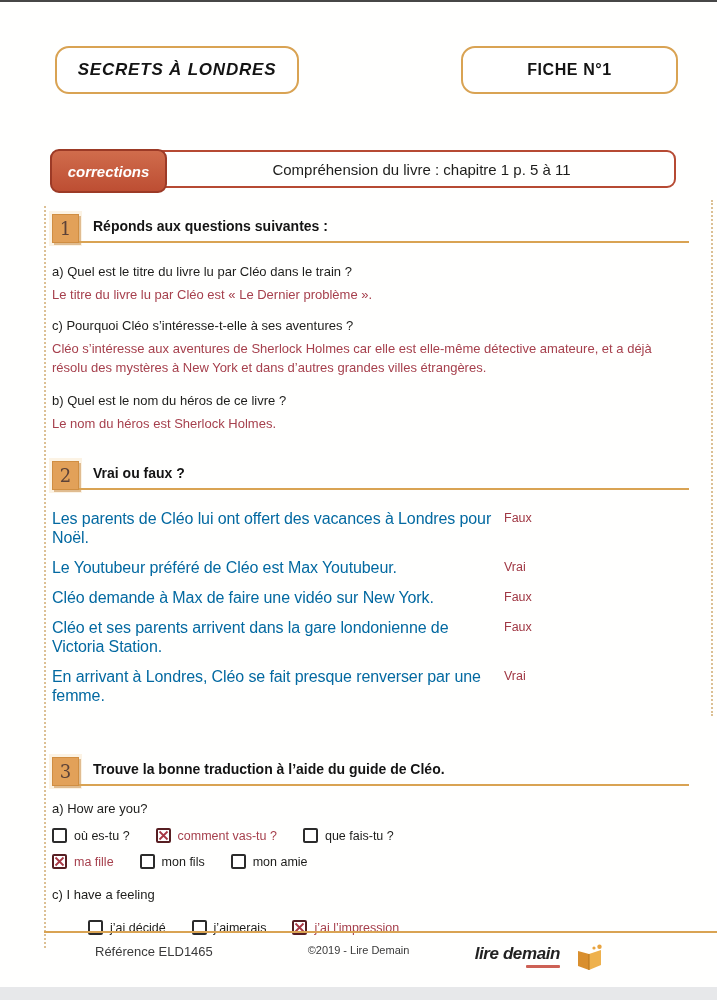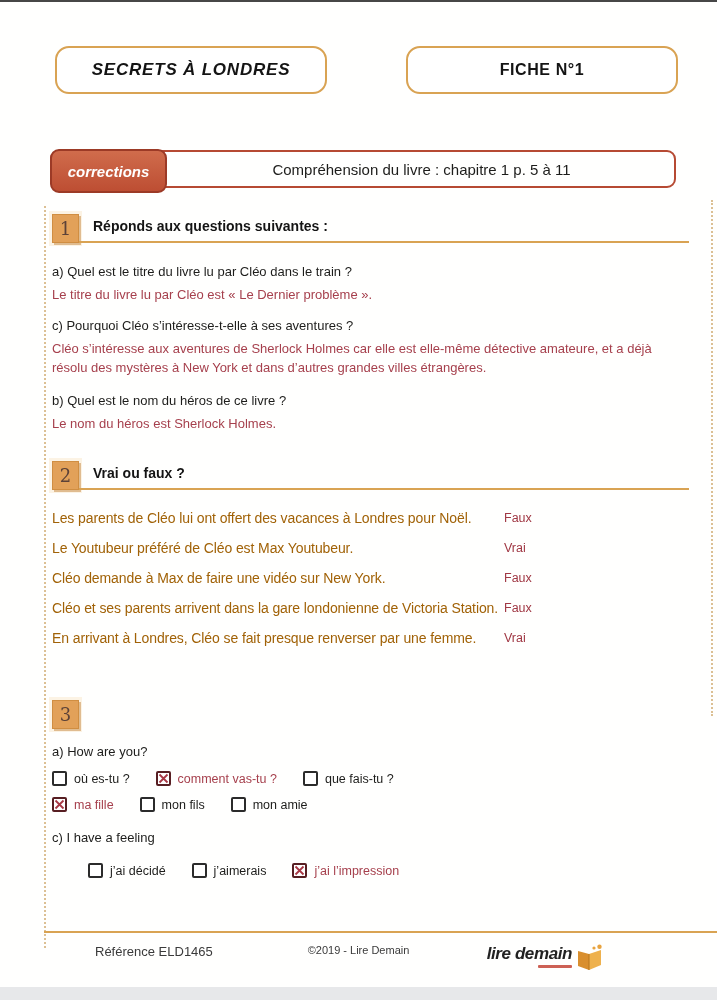--- a/index.html
+++ b/index.html
@@ -11,22 +11,22 @@
   }
   .top-edge { position:absolute; top:0; left:0; right:0; height:2px; background:#474747; }
   .bottom-edge { position:absolute; bottom:0; left:0; right:0; height:13px; background:#e7e8ea; }
   .dot-left  { position:absolute; left:44px;  top:206px; height:742px; border-left:2px dotted #dcc094; }
   .dot-right { position:absolute; left:711px; top:200px; height:516px; border-left:2px dotted #dcc094; }
 
   
   .header-row { display:flex; justify-content:space-between; padding:46px 39px 0 55px; }
   .tbox { border:2px solid #d9a353; border-radius:14px; height:48px;
           display:flex; align-items:center; justify-content:center; background:#fff; }
-  .tbox.left  { width:272px; }
-  .tbox.right { width:272px; }
+  .tbox.left  { width:244px; }
+  .tbox.right { width:217px; }
   .book-title { font-size:17px; font-weight:bold; font-style:italic; letter-spacing:.8px; color:#141414; }
   .sheet-no   { font-size:16px; font-weight:bold; letter-spacing:.6px; color:#141414; }
 
   
   .banner { position:relative; margin:56px 41px 0 50px; height:38px;
             border:2px solid #b64a33; border-radius:9px;
             display:flex; align-items:center; justify-content:center; padding-left:117px; }
   .banner-tag { position:absolute; left:-2px; top:-3px; width:117px; height:44px;
             background:linear-gradient(#d06c4c,#bd4e33); border:2px solid #9c3a26; border-radius:9px;
             display:flex; align-items:center; justify-content:center;
@@ -50,21 +50,21 @@
           font-weight:bold; font-size:14px; color:#141414; }
 
   
   .qa.qa1 { margin-top:20px; } .qa.qa2 { margin-top:15px; } .qa.qa3 { margin-top:13px; }
   .q { font-size:13px; line-height:18px; color:#1d1d1b; }
   .a { font-size:13px; line-height:19px; color:#a6404d; margin-top:4px; }
 
   
   .vf-list { margin-top:19px; }
   .vf-row { display:grid; grid-template-columns:452px auto; line-height:19px; margin-bottom:11px; }
-  .vf-statement { font-size:14px; letter-spacing:-.1px; color:#a16207; }
+  .vf-statement { font-size:16px; letter-spacing:-.1px; color:#0369a1; }
   .vf-answer { font-size:12.5px; color:#a03844; }
 
   
   .prompt { font-size:13px; color:#1d1d1b; }
   .prompt.pa { margin-top:15px; } .prompt.pb { margin-top:15px; } .prompt.pc { margin-top:18px; }
   .opt-row { display:flex; align-items:center; gap:26px; }
   .opt-row.ra { margin-top:12px; } .opt-row.rb { margin-top:11px; } .opt-row.rc { margin-top:18px;padding-left:36px; }
   .opt { display:flex; align-items:center; gap:7px; cursor:default; }
   .cbox { position:relative; width:15px; height:15px; flex:none;
           border:2px solid #2b2b2b; border-radius:2px; background:#fff; }
@@ -75,21 +75,21 @@
   .opt.checked .opt-label { color:#a6404d; }
 
   
   .footer { position:absolute; left:0; right:0; top:931px; }
   .footer-line { margin-left:44px; border-top:2px solid #d9a353; }
   .footer-row { position:relative; display:flex; justify-content:space-between;
                 padding:11px 112px 0 95px; align-items:flex-start; }
   .ref { font-size:13px; color:#3a3a3a; }
   .copyright { position:absolute; left:0; right:0; top:11px; text-align:center;
                font-size:11px; color:#3a3a3a; }
-  .logo { display:flex; align-items:flex-start; gap:1px; }
+  .logo { display:flex; align-items:flex-start; gap:13px; }
   .logo-textcol { display:flex; flex-direction:column; align-items:flex-end; }
   .logo-text { font-size:17px; font-weight:bold; font-style:italic; letter-spacing:-.4px; color:#222; }
   .logo-tagline { width:34px; height:3px; margin-top:1px; background:#c0392b; opacity:.8; border-radius:1px; }
 </style>
 </head>
 <body>
 
 <div class="page">
   <div class="top-edge"></div>
   <div class="dot-left"></div>
@@ -152,20 +152,21 @@
         <div class="vf-answer">Faux</div>
       </div>
       <div class="vf-row">
         <div class="vf-statement">En arrivant à Londres, Cléo se fait presque renverser par une femme.</div>
         <div class="vf-answer">Vrai</div>
       </div>
     </div>
 
     <div class="sec-header s3">
       <div class="badge">3</div>
+      <div class="rule">Trouve la bonne traduction à l’aide du guide de Cléo.</div>
     </div>
 
     <div class="prompt pa">a) How are you?</div>
     <div class="opt-row ra">
       <div class="opt">
         <span class="cbox"></span>
         <span class="opt-label">où es-tu ?</span>
       </div>
       <div class="opt checked">
         <span class="cbox">

